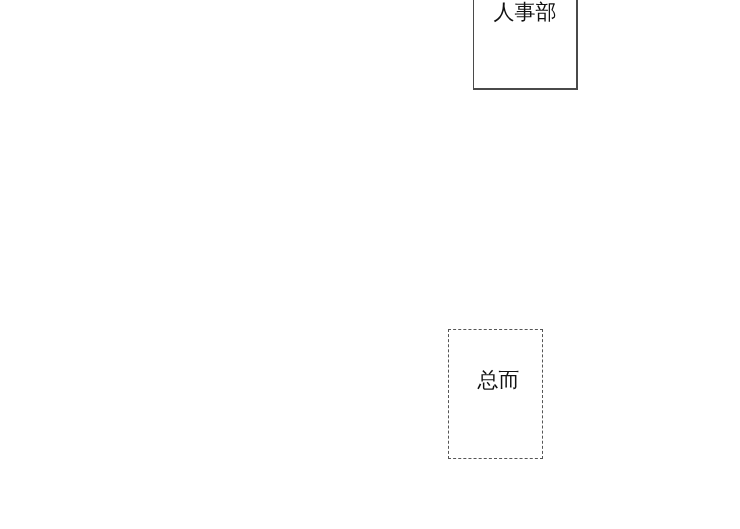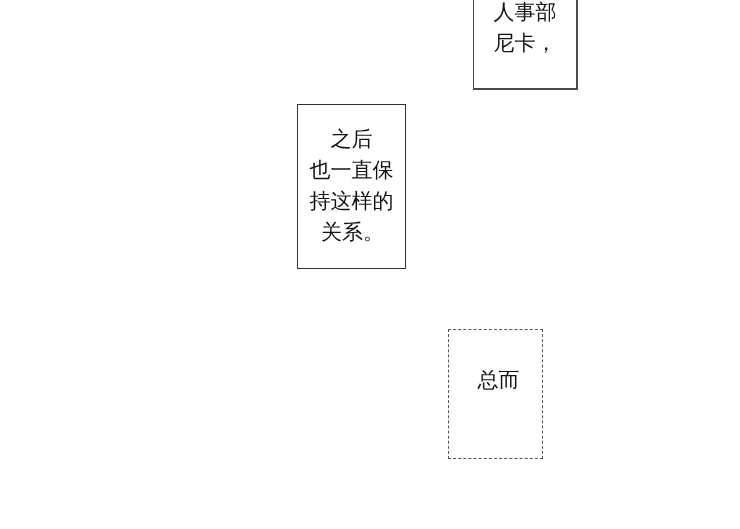--- a/index.html
+++ b/index.html
@@ -63,27 +63,20 @@
     #box-2 .line-4 { padding-left: 2px; }
     #box-3 .line-1 { padding-left: 6px; }
   </style>
 </head>
 <body>
 
 <div class="panel" style="left:9px;top:0;width:604px;height:529px;">
 
   <div class="caption-box" id="box-1">
     <span class="line line-1">人事部</span>
-    <span class="line line-2">尼卡，</span>
   </div>
 
-  <div class="caption-box" id="box-2">
-    <span class="line line-1">之后</span>
-    <span class="line line-2">也一直保</span>
-    <span class="line line-3">持这样的</span>
-    <span class="line line-4">关系。</span>
-  </div>
 
   <div class="caption-box" id="box-3">
     <span class="line line-1">总而</span>
   </div>
 
 </div>
 
 </body></html>

